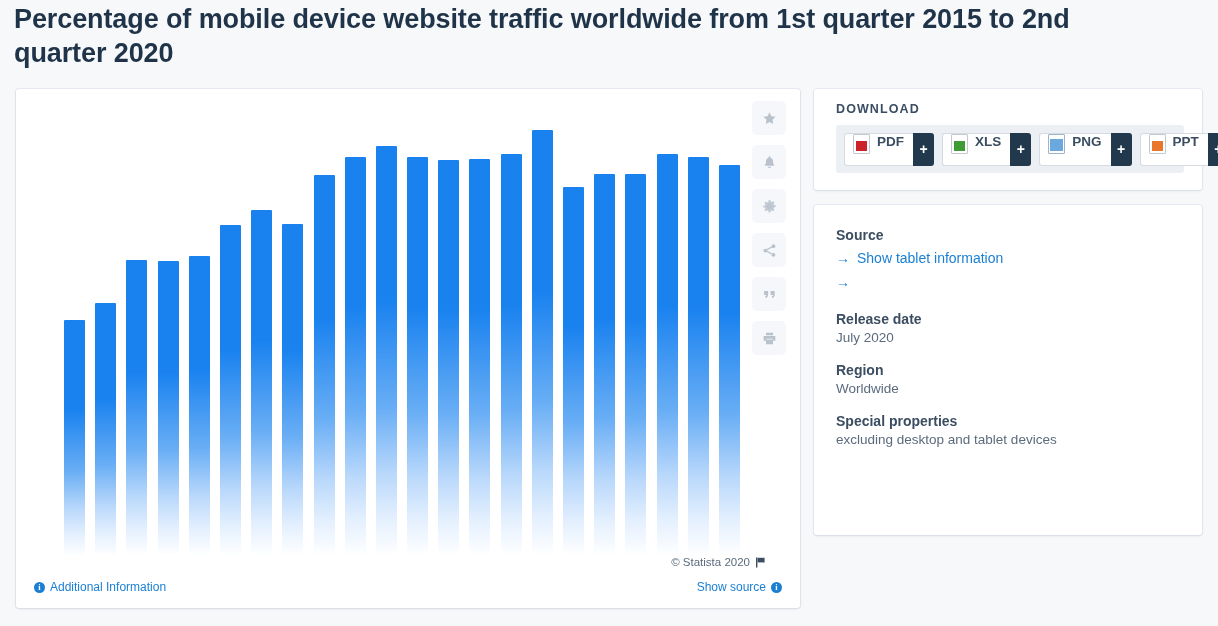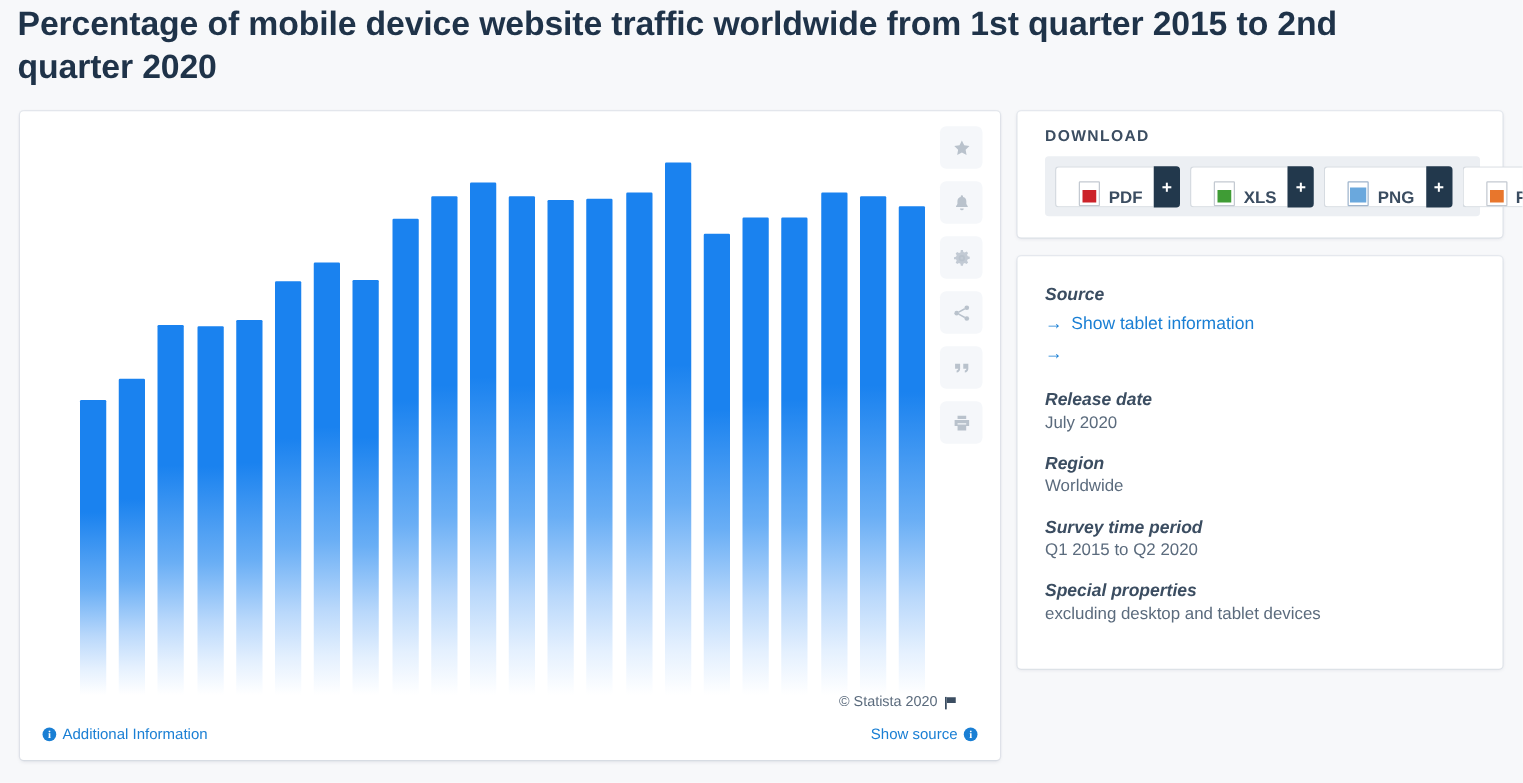--- a/index.html
+++ b/index.html
@@ -117,26 +117,26 @@
     position: absolute;
     left: 22px; top: 36px; right: 18px;
     height: 48px;
     background: #eceff3;
     border-radius: 3px;
     display: flex; align-items: center; gap: 8px;
     padding: 0 8px;
   }
   .dl-btn { display: flex; height: 33px; cursor: pointer; }
   .dl-main {
-    display: flex; align-items: flex-end; gap: 7px;
+    display: flex; align-items: flex-start; gap: 7px;
     background: #fff;
     border: 1px solid #d6dbe1;
     border-right: none;
     border-radius: 3px 0 0 3px;
-    padding: 0 9px 0 18px;
+    padding: 0 9px 0 8px;
     font-size: 13.5px; font-weight: 700;
     color: #3b4d61;
   }
   .dl-plus {
     width: 21px;
     background: #22384c;
     color: #fff;
     border-radius: 0 3px 3px 0;
     display: flex; align-items: center; justify-content: center;
     font-size: 14px; font-weight: 700;
@@ -163,21 +163,20 @@
     left: 814px; top: 205px;
     width: 388px; height: 330px;
     background: #fff;
     border-radius: 3px;
     padding: 22px 22px 0 22px;
     box-shadow: 0 1px 3px rgba(30,50,80,.10), 0 0 0 1px rgba(228,232,238,.7);
   }
   .m-h {
     font-size: 14px; font-weight: 700; color: #3b4d61;
     margin-bottom: 3px;
-    font-style: italic;
   }
   .m-v { font-size: 13.5px; color: #5b6b7d; }
   .m-block { margin-bottom: 17px; }
   .m-link {
     font-size: 14px; color: #1a7fd4;
     display: flex; align-items: center; gap: 7px;
     cursor: pointer; line-height: 24px;
   }
   .arrow { color: #1a7fd4; font-size: 14px; }
 </style>
@@ -335,24 +334,20 @@
     <div class="m-block">
       <div class="m-h">Release date</div>
       <div class="m-v">July 2020</div>
     </div>
 
     <div class="m-block">
       <div class="m-h">Region</div>
       <div class="m-v">Worldwide</div>
     </div>
 
-    <div class="m-block">
-      <div class="m-h">Survey time period</div>
-      <div class="m-v">Q1 2015 to Q2 2020</div>
-    </div>
 
     <div class="m-block">
       <div class="m-h">Special properties</div>
       <div class="m-v">excluding desktop and tablet devices</div>
     </div>
   </div>
 
 </div>
 
 </body></html>

